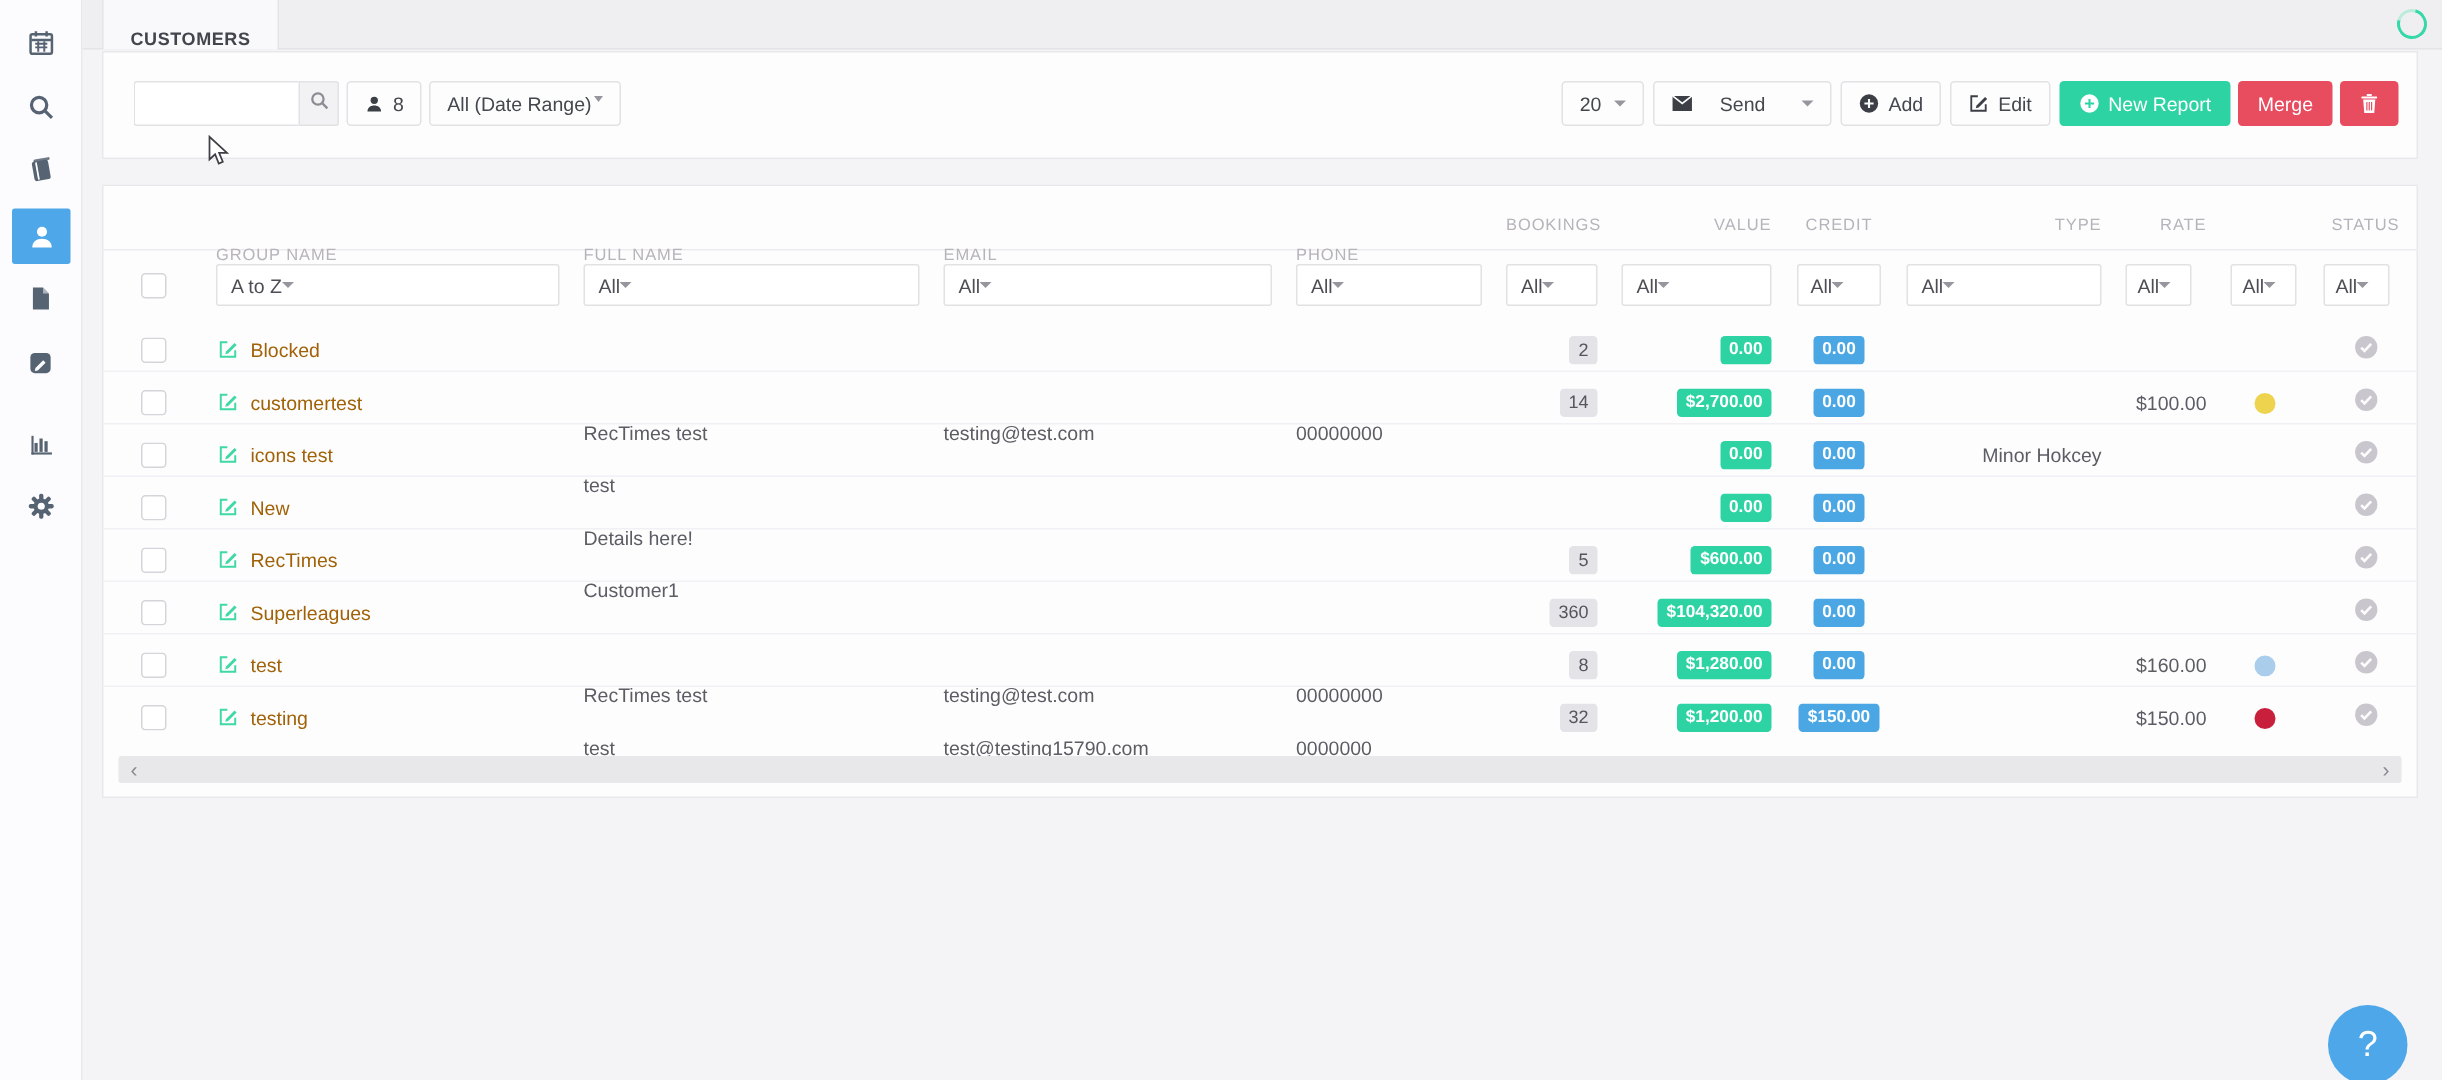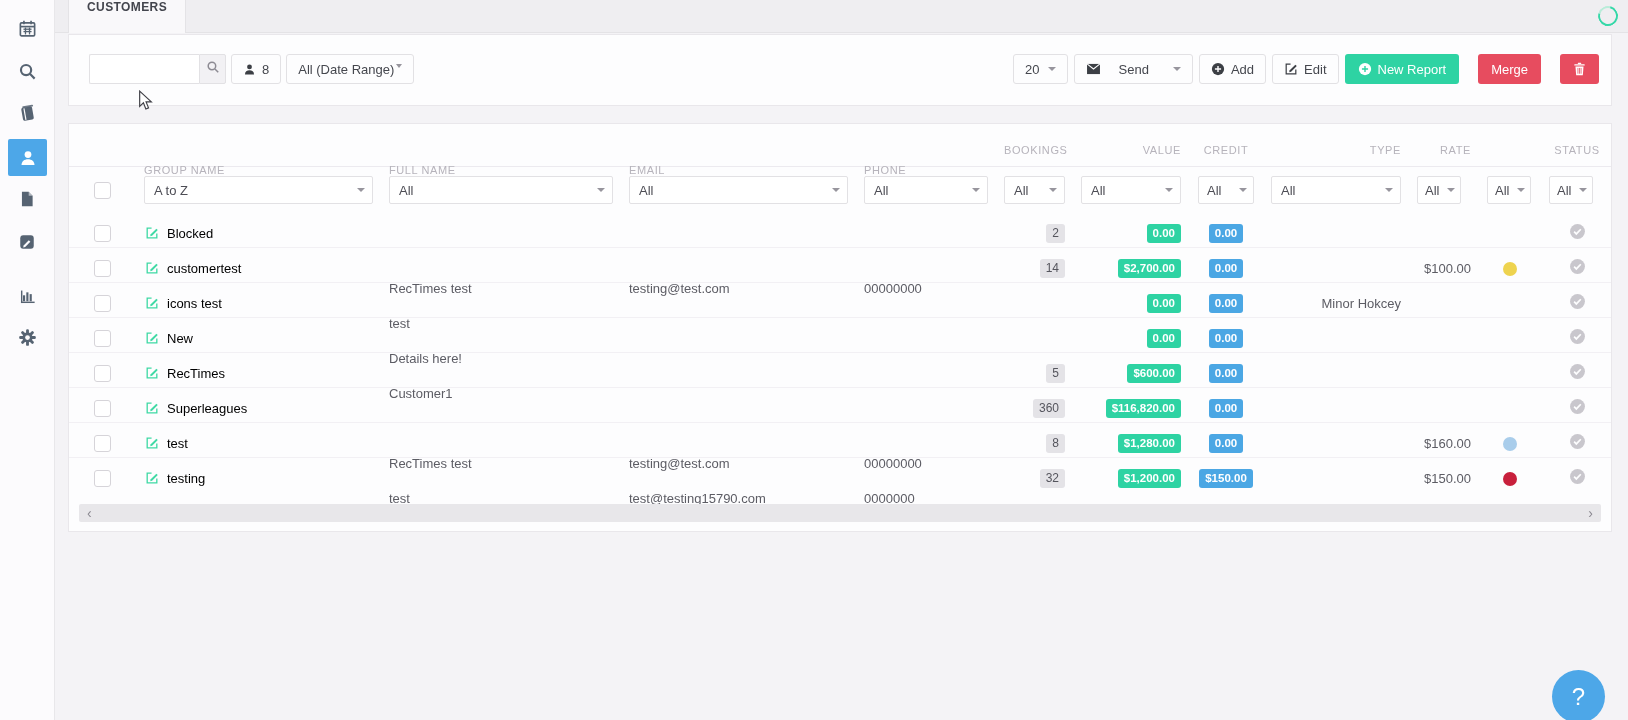--- a/index.html
+++ b/index.html
@@ -8,21 +8,21 @@
   .app { position:relative; width:1628px; height:720px; background:#f4f3f6; overflow:hidden; }
 
   
   .sidebar { position:absolute; left:0; top:0; width:55px; height:720px; background:#fcfbfd; border-right:1px solid #e8e7ea; z-index:5; }
   .side-item { position:absolute; left:13px; width:28px; height:28px; display:flex; align-items:center; justify-content:center; color:#566372; cursor:pointer; }
   .side-item svg { display:block; }
   .side-item.active-tile { left:8px; width:39px; height:37px; background:#4da7e8; border-radius:2px; color:#ffffff; }
 
   
   .tabbar { position:absolute; left:55px; top:0; width:1573px; height:33px; background:#efeef1; border-bottom:1px solid #e4e3e6; }
-  .tab { position:absolute; left:13px; top:0; height:33px; padding:0 18px; background:#f9f8fa; border-left:1px solid #e4e3e6; border-right:1px solid #e4e3e6; display:flex; align-items:flex-start; font-size:12px; font-weight:bold; letter-spacing:0.4px; color:#43454d; }
+  .tab { position:absolute; left:13px; top:0; height:33px; padding:0 18px; background:#f9f8fa; border-left:1px solid #e4e3e6; border-right:1px solid #e4e3e6; display:flex; align-items:flex-end; font-size:12px; font-weight:bold; letter-spacing:0.4px; color:#43454d; }
   .spinner { position:absolute; left:1598px; top:6px; width:20px; height:20px; border-radius:50%; border:2px solid #35d8a8; border-top-color:#b9ecd9; transform:rotate(-30deg); }
 
   
   .card { position:absolute; background:#fdfdfe; border:1px solid #e9e7eb; }
   .toolbar-card { left:68px; top:34px; width:1544px; height:72px; }
   .table-card { left:68px; top:123px; width:1544px; height:409px; }
 
   
   .toolbar { position:absolute; left:0; top:19px; width:100%; height:30px; display:flex; align-items:center; padding:0 12px 0 20px; }
   .input-group { display:flex; height:30px; }
@@ -33,39 +33,39 @@
   .caret { width:0; height:0; border-left:4px solid transparent; border-right:4px solid transparent; border-top:4px solid #97959d; display:inline-block; }
   .caret.sm { border-left-width:3px; border-right-width:3px; border-top-width:4px; }
   .count-btn { margin-left:5px; }
   .range-btn { margin-left:5px; gap:2px; }
   .spacer { flex:1; }
   .pagesize-btn { gap:8px; }
   .send-btn { margin-left:6px; gap:18px; }
   .send-btn .caret { margin-left:6px; }
   .add-btn, .edit-btn { margin-left:6px; }
   .btn-green { height:30px; border:none; border-radius:3px; background:#2ed3a3; color:#fff; font-size:13px; display:flex; align-items:center; gap:6px; padding:0 13px; margin-left:6px; cursor:pointer; }
-  .btn-red { height:30px; border:none; border-radius:3px; background:#e74c5f; color:#fff; font-size:13px; display:flex; align-items:center; justify-content:center; padding:0 13px; margin-left:19px; cursor:pointer; }
+  .btn-red { height:30px; border:none; border-radius:3px; background:#e74c5f; color:#fff; font-size:13px; display:flex; align-items:center; justify-content:center; padding:0 13px; margin-left:5px; cursor:pointer; }
   .trash-btn { width:39px; padding:0; }
 
   
   .trow { display:grid; grid-template-columns:67px 245px 240px 235px 140px 77px 116px 74px 146px 70px 62px 72px; align-items:center; }
   .thead { height:43px; border-bottom:1px solid #eceaef; }
   .thead .hcell { font-size:11px; color:#b6b3bb; letter-spacing:0.6px; padding:0 8px; white-space:nowrap; }
   .al { text-align:left;margin-top:40px; } .ar { text-align:right; } .ac { text-align:center; }
   .filter-row { height:46px; }
-  .fselect { height:28px; background:#fff; border:1px solid #e2e1e4; border-radius:2px; display:flex; align-items:center; justify-content:space-between; padding:0 7px 0 9px; font-size:13px; color:#4d4d55; cursor:pointer; margin:0 8px; }
+  .fselect { height:28px; background:#fff; border:1px solid #e2e1e4; border-radius:2px; display:flex; align-items:center; padding:0 7px 0 9px; font-size:13px; color:#4d4d55; cursor:pointer; margin:0 8px; }
   .fselect.sm { width:44px; margin-right:0; padding:0 5px 0 7px; }
   .fselect.md { width:56px; margin:0 auto; padding:0 6px 0 8px; }
   .checkbox { width:17px; height:17px; background:#fff; border:1px solid #d6d4d9; border-radius:3px; margin:0 auto; cursor:pointer; }
   .data-row { height:35px; border-bottom:1px solid #f2f0f4; font-size:13px; color:#5c5c64; }
   .data-row:last-child { border-bottom:none; }
   .cell { padding:0 8px; white-space:nowrap; overflow:hidden; }
   .group-cell { display:flex; align-items:center; gap:8px; padding-left:9px; }
   .edit-ic { color:#3ed9a4; display:flex; cursor:pointer; }
-  .group-link { color:#000000; text-decoration:none; cursor:pointer; }
+  .group-link { color:#a16207; text-decoration:none; cursor:pointer; }
   .badge { display:inline-block; border-radius:3px; padding:2px 6px; font-size:12px; line-height:15px; }
   .badge.grey { background:#e4e3e7; color:#55555d; }
   .badge.green { background:#2ed3a3; color:#fff; font-size:11.5px; font-weight:bold; }
   .badge.blue { background:#4ba7e4; color:#fff; font-size:11.5px; font-weight:bold; }
   .dot { display:inline-block; width:14px; height:14px; border-radius:50%; vertical-align:middle; }
   .check-ic { color:#c9c7cd; display:inline-flex; }
 
   
   .hscroll { position:absolute; left:10px; bottom:9px; width:1522px; height:18px; background:#e8e7ea; border-radius:2px; display:flex; align-items:center; justify-content:space-between; padding:0 8px; }
   .hscroll .chev { font-size:14px; color:#8b8991; line-height:1; cursor:pointer; user-select:none; }
@@ -517,21 +517,21 @@
                 <path d="M13.5 8.5v5h-11v-11h5"></path>
                 <path d="M6.5 9.5l6.5-6.5 1.6 1.6-6.5 6.5-2.2.6z" fill="currentColor" stroke="none"></path>
               </svg>
             </span>
             <a class="group-link">Superleagues</a>
           </div>
           <div class="cell al"></div>
           <div class="cell al"></div>
           <div class="cell al"></div>
           <div class="cell ar"><span class="badge grey">360</span></div>
-          <div class="cell ar"><span class="badge green">$116,820.00</span></div>
+          <div class="cell ar"><span class="badge green">$104,320.00</span></div>
           <div class="cell ac"><span class="badge blue">0.00</span></div>
           <div class="cell ar"></div>
           <div class="cell ar"></div>
           <div class="cell ac"></div>
           <div class="cell ac"><span class="check-ic">
               <svg width="17" height="17" viewBox="0 0 16 16">
                 <circle cx="8" cy="8" r="7" fill="currentColor"></circle>
                 <path d="M4.8 8.2l2.1 2.1 4.2-4.4" fill="none" stroke="#fdfdfe" stroke-width="1.6"></path>
               </svg>
             </span></div>

